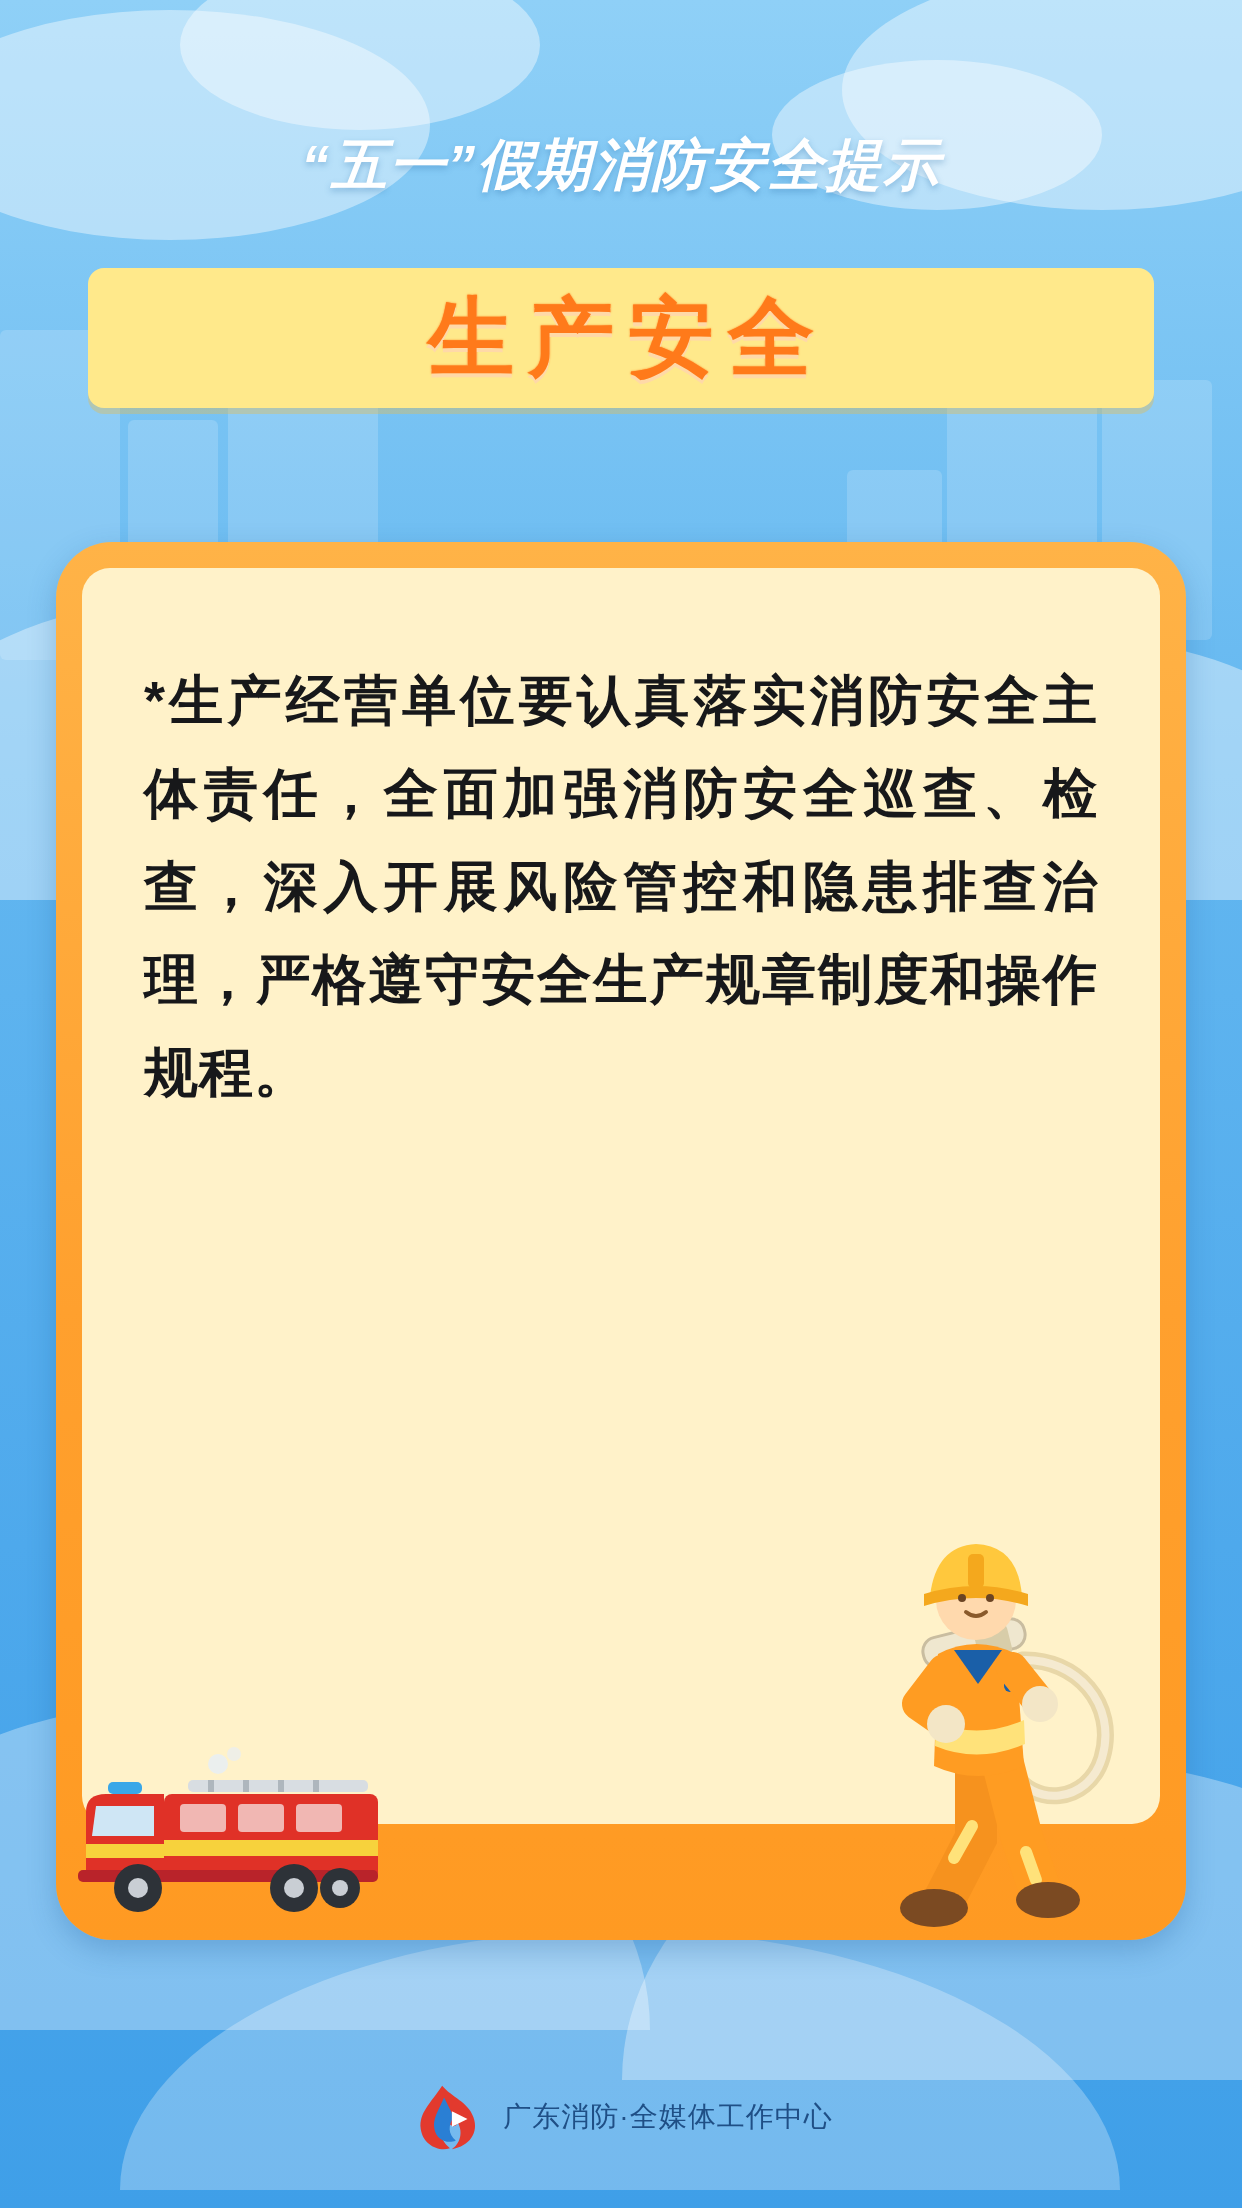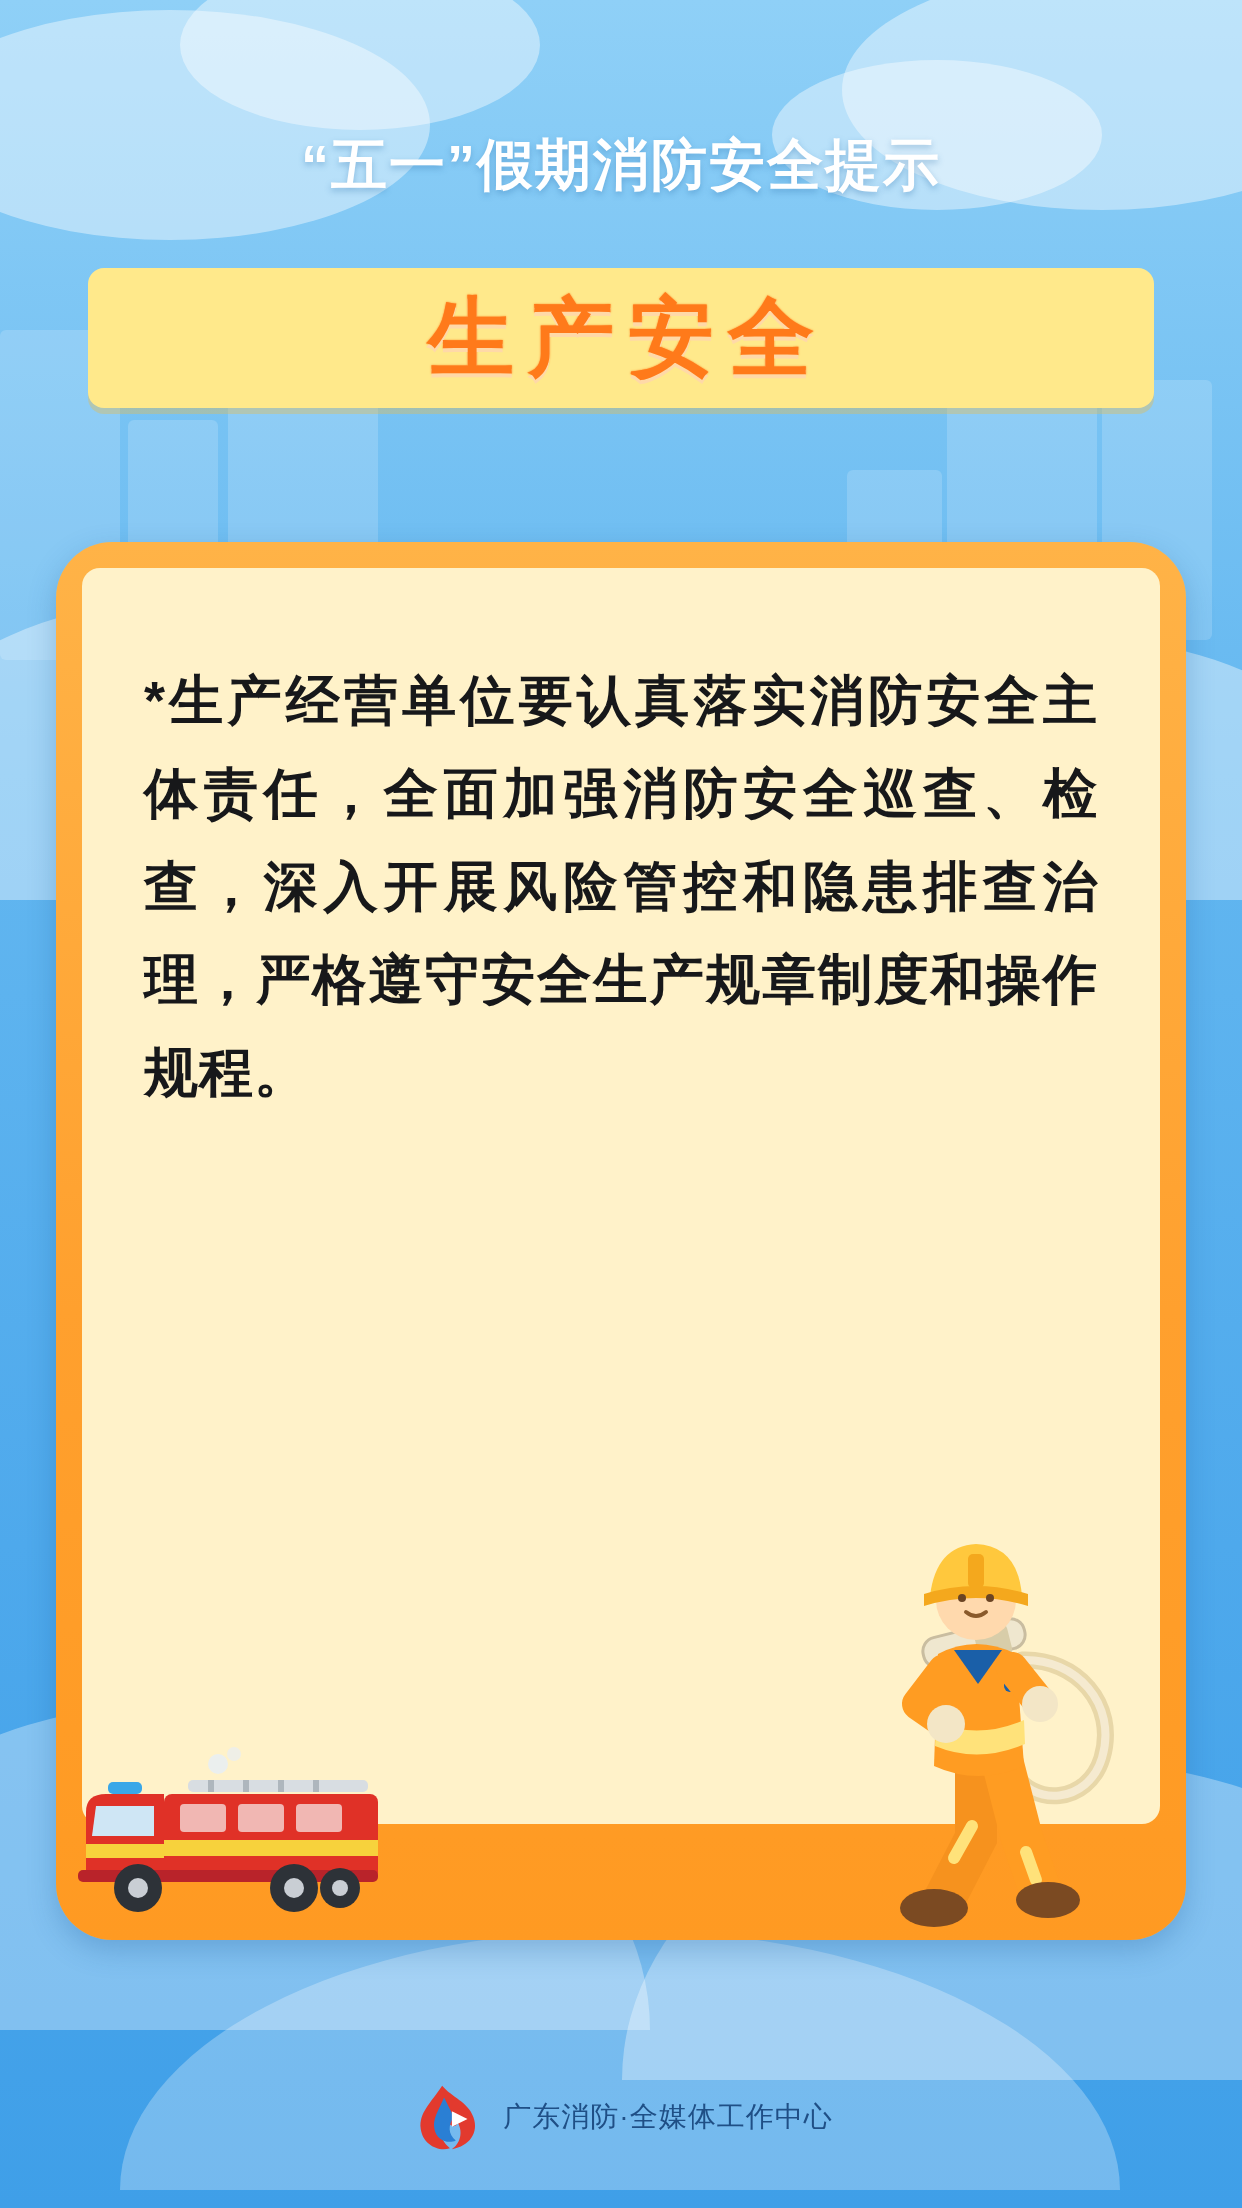--- a/index.html
+++ b/index.html
@@ -61,20 +61,21 @@
     top: 128px;
     left: 0;
     width: 100%;
     text-align: center;
     font-size: 56px;
     font-weight: 700;
     color: #ffffff;
     letter-spacing: 2px;
     text-shadow: 0 3px 6px rgba(40,110,170,0.35);
     white-space: nowrap;
+    font-style: italic;
   }
 
   
   .title-pill {
     position: absolute;
     left: 88px;
     top: 268px;
     width: 1066px;
     height: 140px;
     background: #ffe98b;
@@ -107,21 +108,21 @@
     border-radius: 56px;
     box-shadow: 0 10px 28px rgba(30,90,150,0.28);
   }
   .card-inner {
     position: absolute;
     left: 26px;
     top: 26px;
     width: 1078px;
     height: 1256px;
     background: #fff2c9;
-    border-radius: 18px;
+    border-radius: 28px;
     box-sizing: border-box;
     padding: 86px 62px 40px 62px;
   }
   .para {
     font-size: 54px;
     line-height: 1.72;
     color: #17181a;
     font-weight: 700;
     letter-spacing: 1px;
     text-align: justify;

